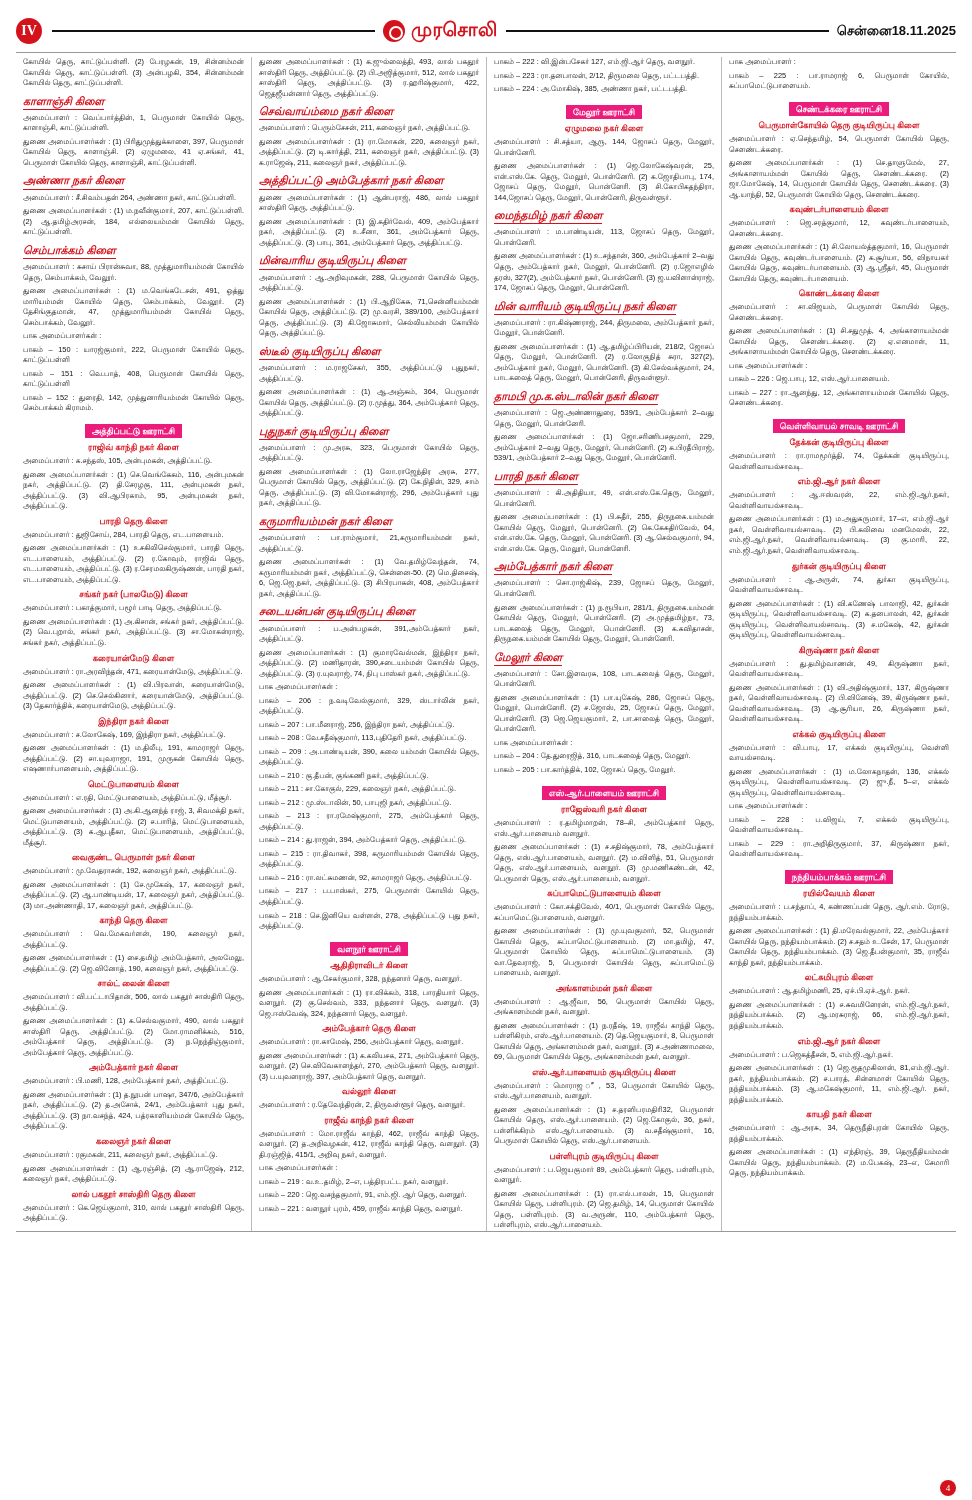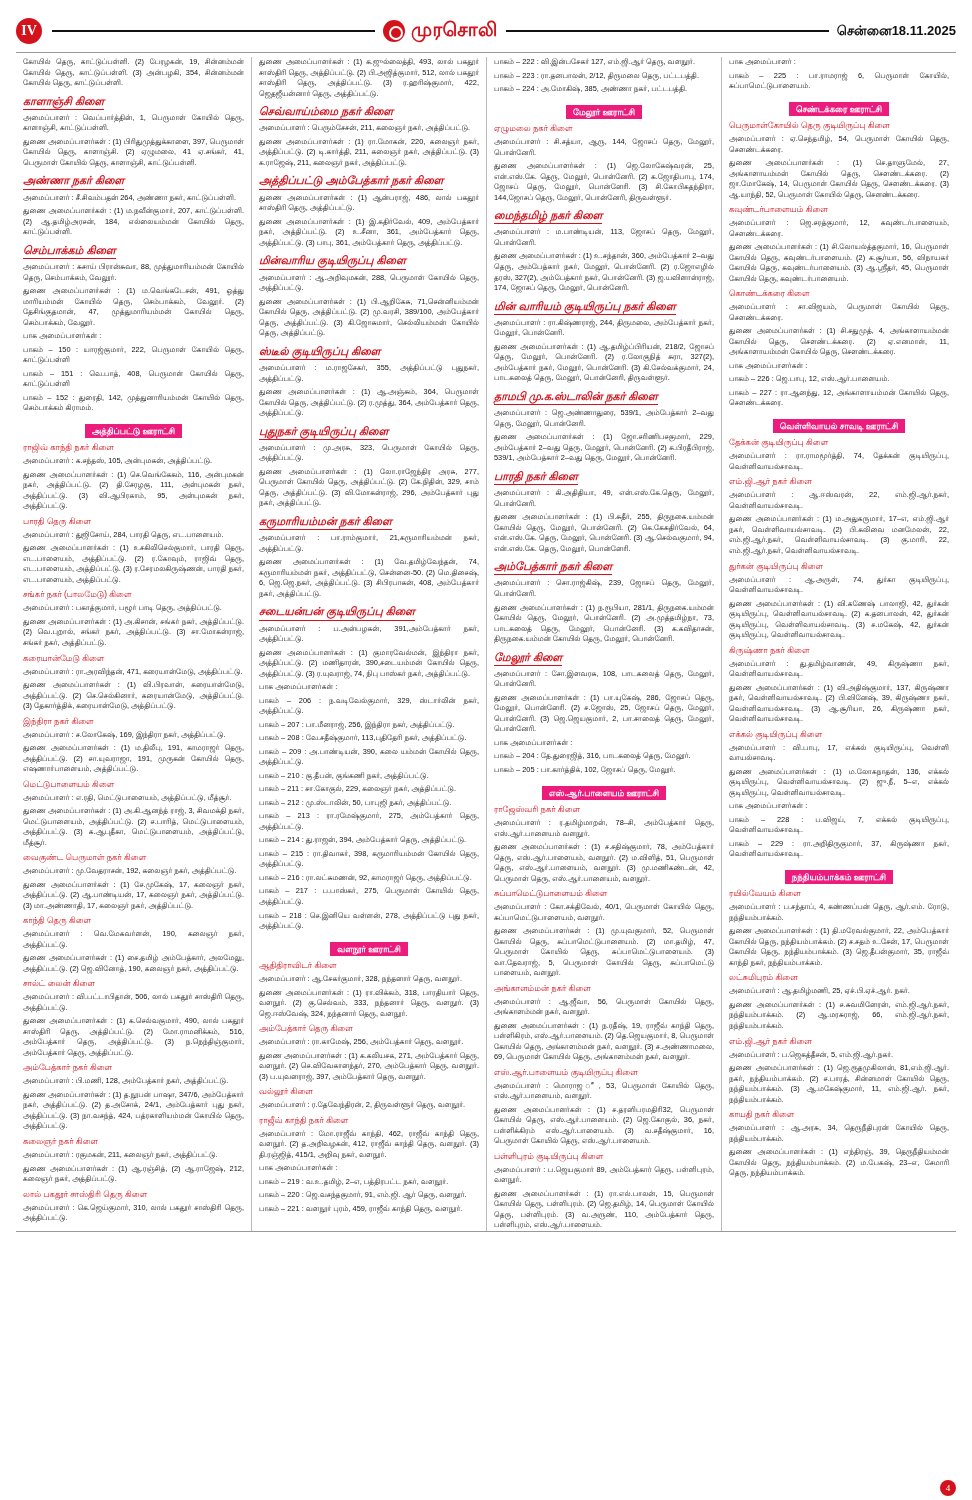--- a/index.html
+++ b/index.html
@@ -118,23 +118,23 @@
   .h-box span {
     display: inline-block;
     background: #ec1c7d;
     color: #fff;
     font-weight: bold;
     font-size: 8.4px;
     padding: 2px 7px;
     line-height: 1.25;
   }
   .h-sub {
-    text-align: left;
+    text-align: center;
     color: #d4121c;
-    font-weight: normal;
+    font-weight: bold;
     font-size: 8.3px;
     margin: 4px 0 3px 0;
   }
 
   .page-num {
     position: absolute;
     right: 16px;
     bottom: 4px;
     width: 16px; height: 16px;
     border-radius: 50%;

